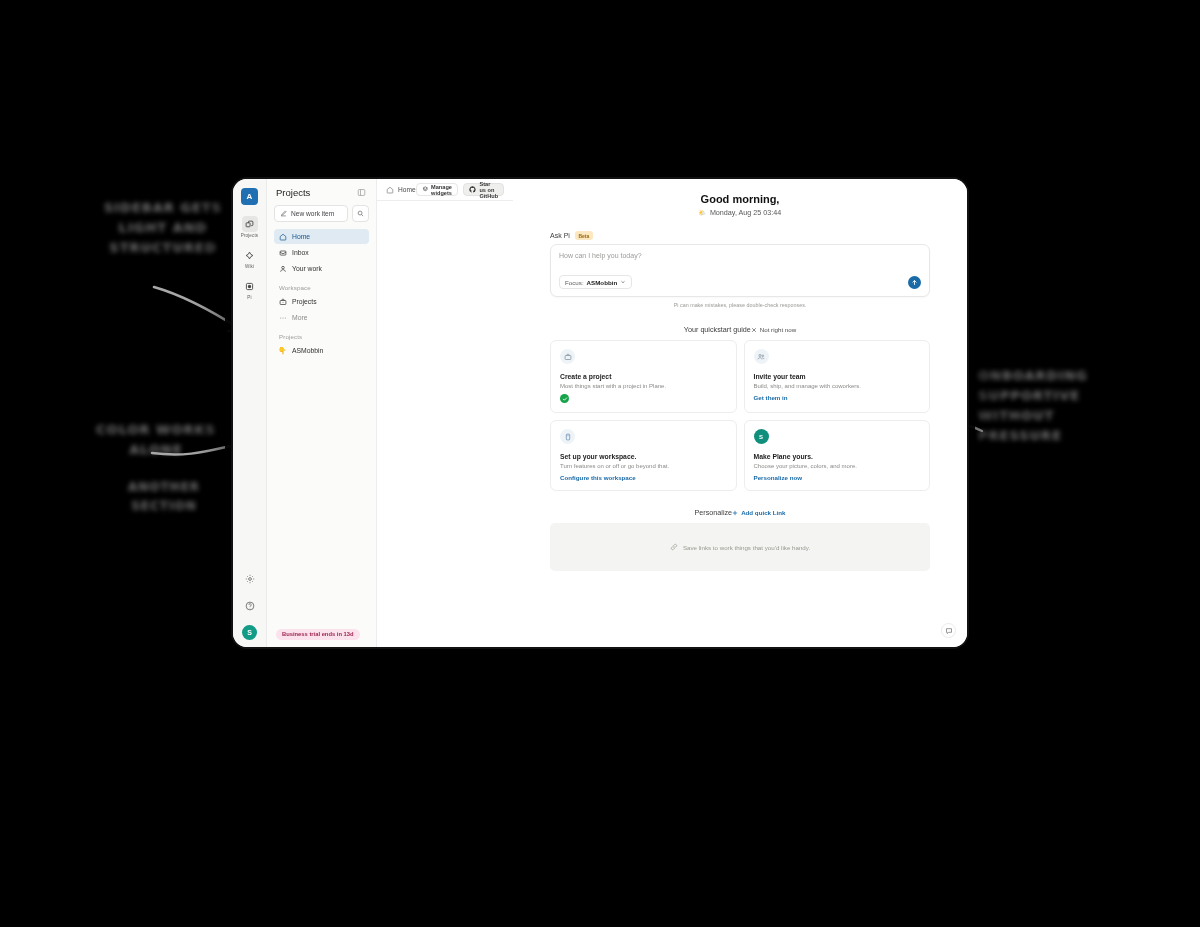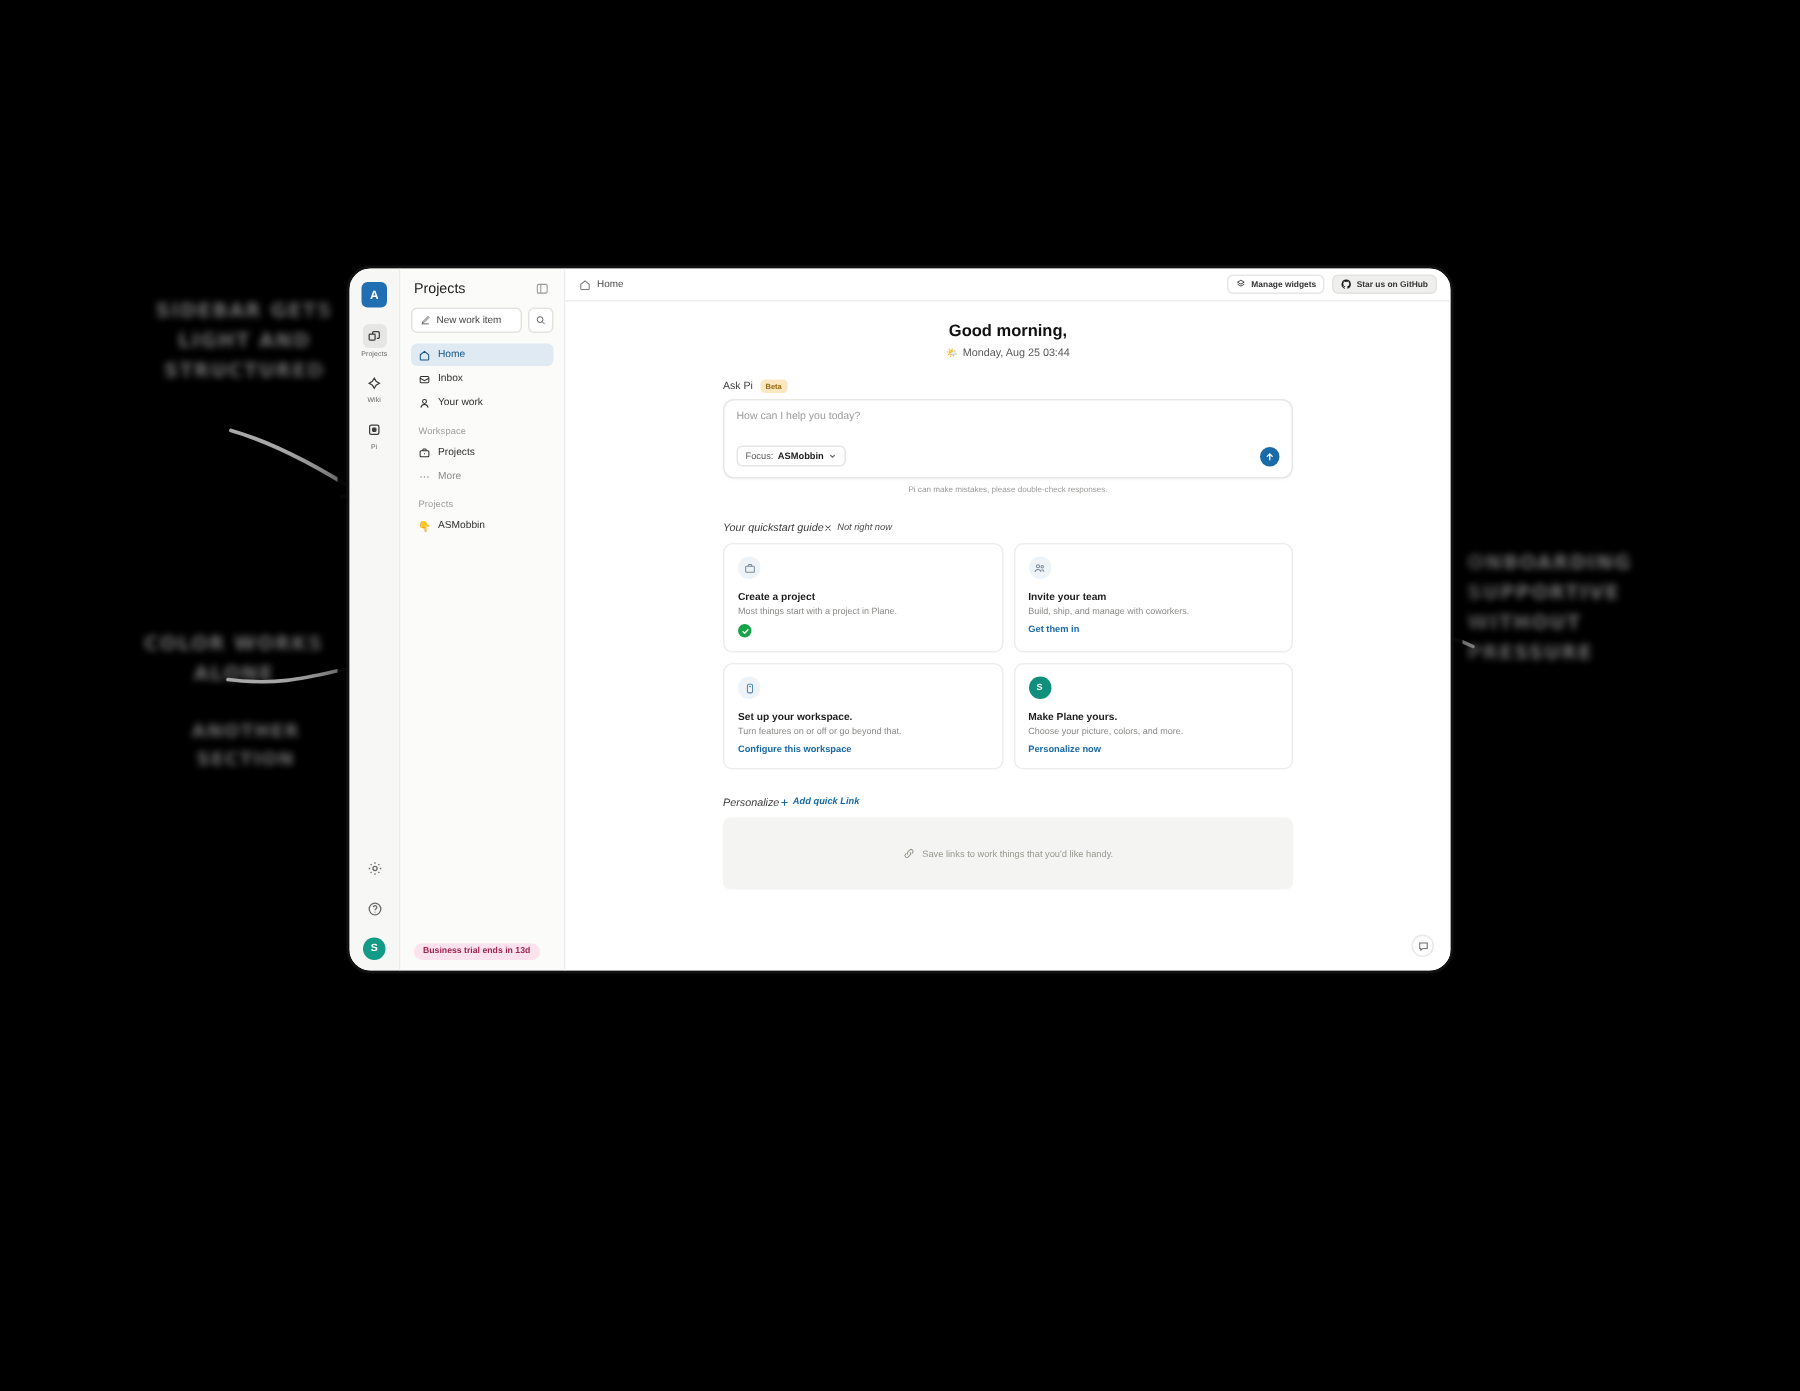--- a/index.html
+++ b/index.html
@@ -127,21 +127,21 @@
     font-size: 6.8px; color: #30302f; cursor: pointer; margin-bottom: 1px;
   }
   .sb-item.active { background: #dfeaf3; color: #14558c; }
   .sb-item .si { width: 8px; height: 8px; display: flex; align-items: center; justify-content: center; flex:0 0 8px;}
   .sb-group {
     font-size: 6.2px; color: #9c9c99; padding: 7px 5px 3px; letter-spacing: .1px;
   }
   .sb-emoji { font-size: 7px; }
 
   
-  .main { flex: 1; display: flex; flex-direction: column; background: #fff; min-width: 0; }
+  .main { flex: 1; display: flex; flex-direction: row; background: #fff; min-width: 0; }
   .topbar {
     height: 22px; flex: 0 0 22px;
     border-bottom: 1px solid #ededed;
     display: flex; align-items: center; justify-content: space-between;
     padding: 0 9px;
   }
   .crumb { display: flex; align-items: center; gap: 4px; font-size: 6.6px; color: #4a4a4a; }
   .crumb .ci { width: 8px; height: 8px; color: #7d7d7d; display:flex;}
   .topbtns { display: flex; gap: 5px; }
   .tbtn {
@@ -182,22 +182,22 @@
   }
   .focus-pill b { color: #1c1c1c; font-weight: 700; }
   .send-btn {
     width: 13px; height: 13px; border-radius: 50%;
     background: #1a6aa8; color: #fff;
     display: flex; align-items: center; justify-content: center; cursor: pointer;
   }
   .disclaimer { text-align: center; font-size: 5.4px; color: #9a9a98; margin-top: 5px; }
 
   .sec-head {
-    display: flex; align-items: center; justify-content: flex-start;
-    margin-top: 17px; margin-bottom: 6px; font-style: italic;
+    display: flex; align-items: center; justify-content: center;
+    margin-top: 17px; margin-bottom: 6px;
   }
   .sec-title { font-size: 7.2px; color: #3c3c3c; }
   .sec-action {
     display: flex; align-items: center; gap: 3px;
     font-size: 6.2px; color: #4c4c4c; cursor: pointer;
   }
   .sec-action.blue { color: #1a6aa8; font-weight: 600; }
 
   .cards { display: grid; grid-template-columns: 1fr 1fr; gap: 7px; }
   .card {

